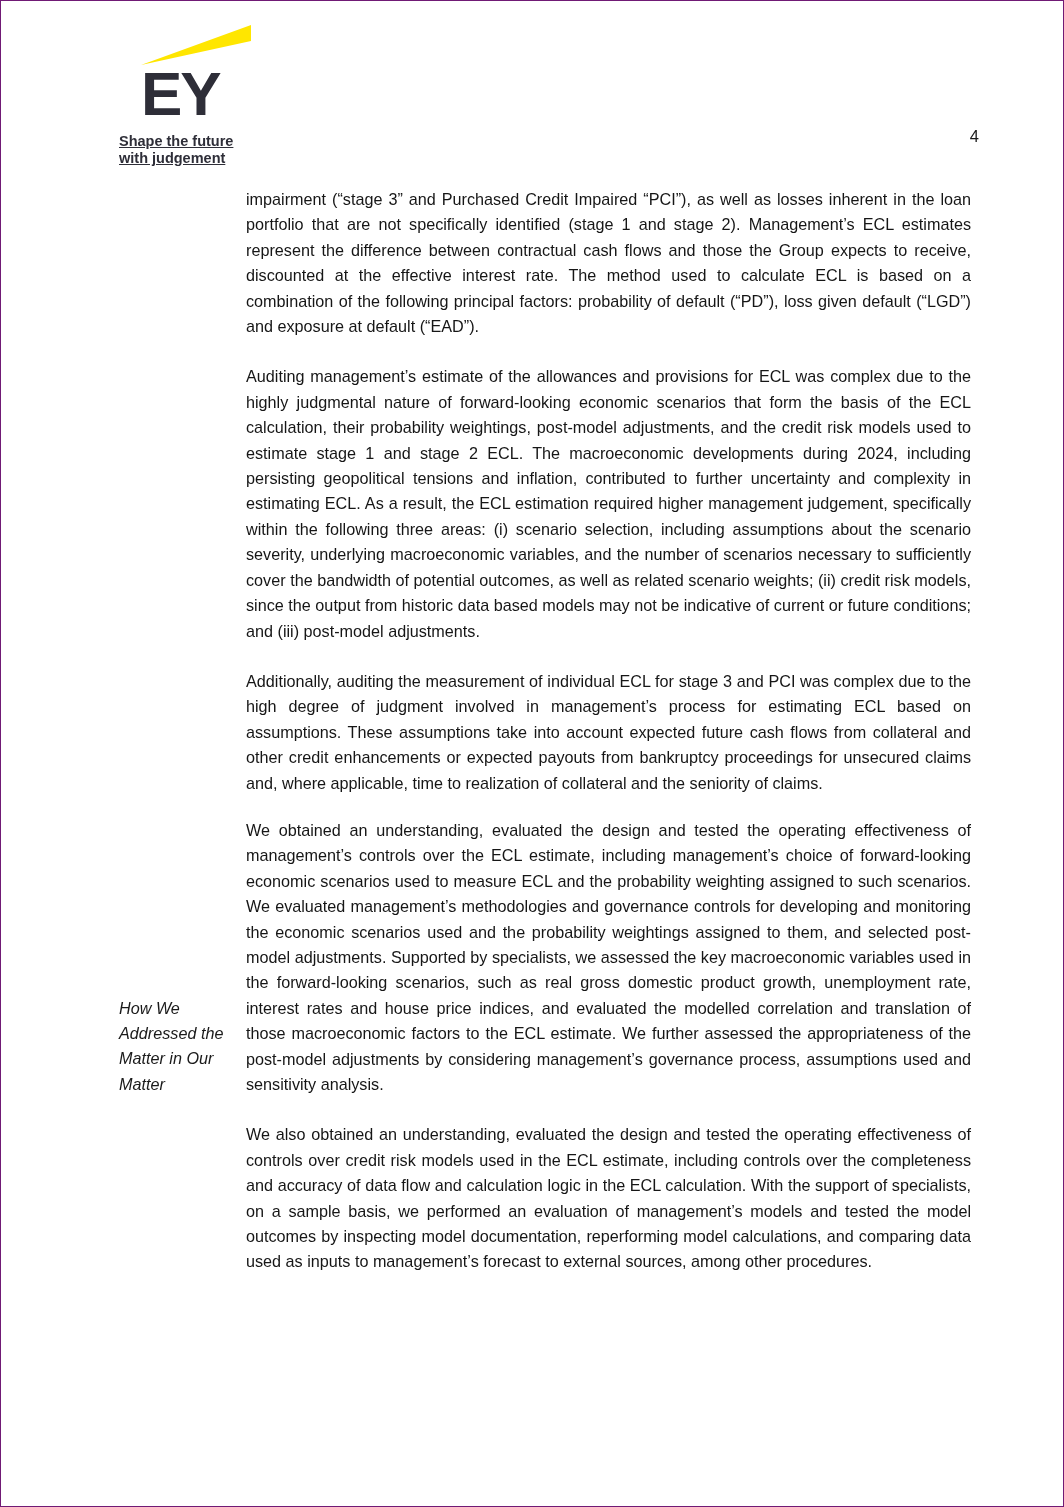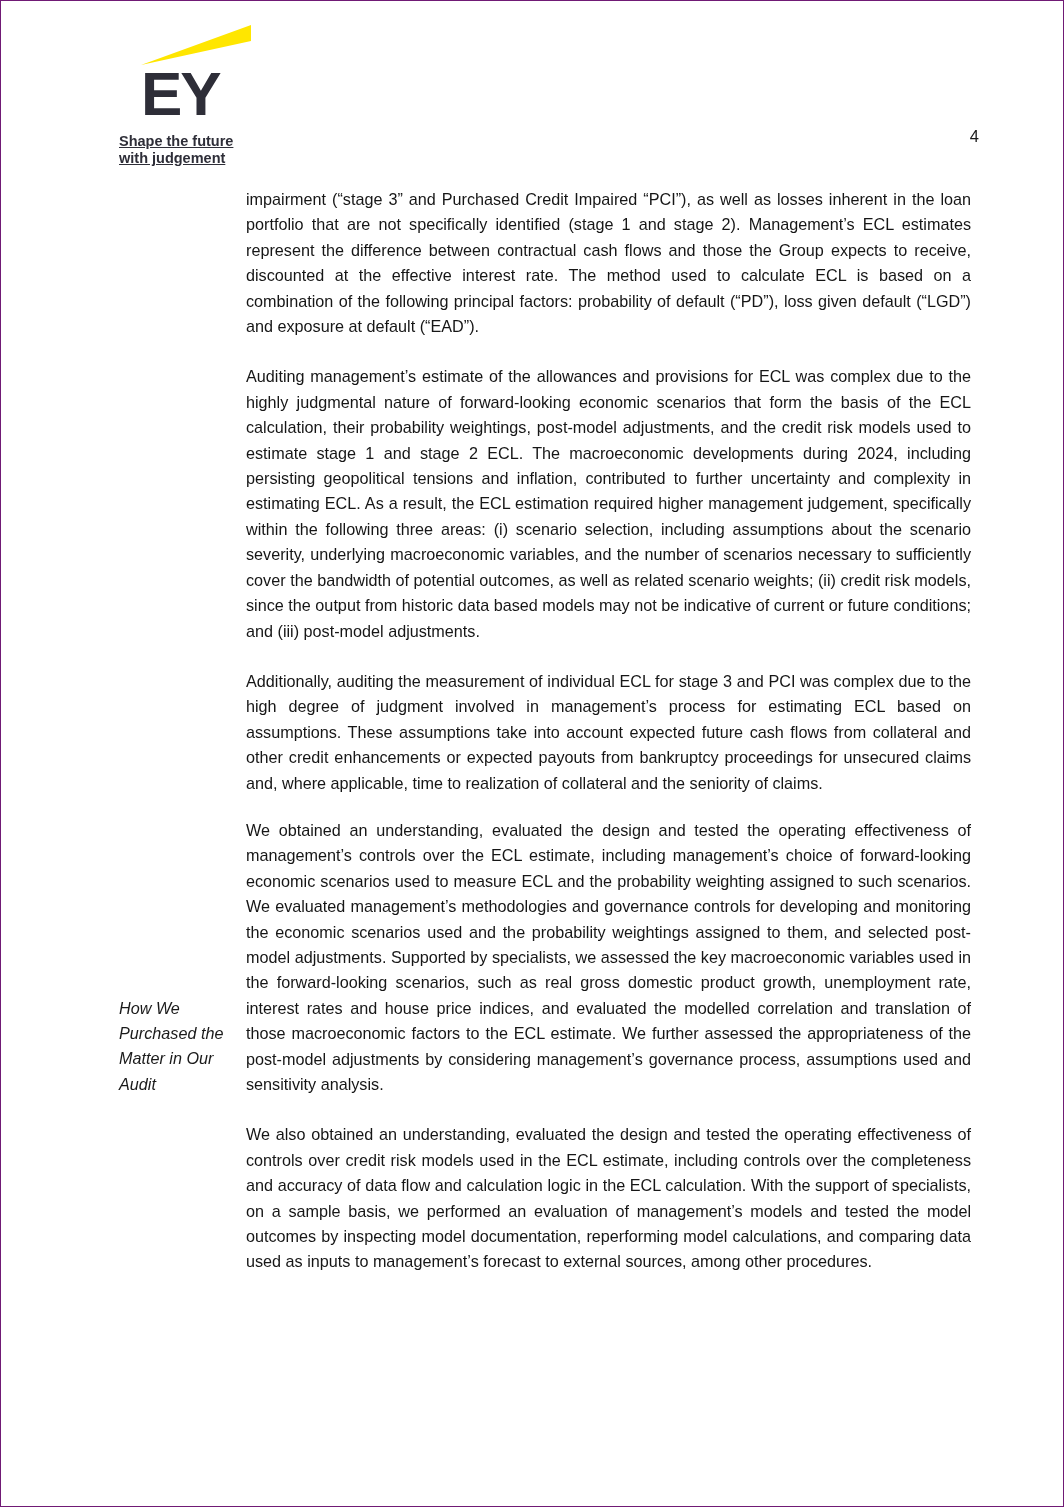--- a/index.html
+++ b/index.html
@@ -146,21 +146,21 @@
       <div class="text-col">
         <p class="para">impairment (“stage 3” and Purchased Credit Impaired “PCI”), as well as losses inherent in the loan portfolio that are not specifically identified (stage 1 and stage 2). Management’s ECL estimates represent the difference between contractual cash flows and those the Group expects to receive, discounted at the effective interest rate. The method used to calculate ECL is based on a combination of the following principal factors: probability of default (“PD”), loss given default (“LGD”) and exposure at default (“EAD”).</p>
         <p class="para">Auditing management’s estimate of the allowances and provisions for ECL was complex due to the highly judgmental nature of forward-looking economic scenarios that form the basis of the ECL calculation, their probability weightings, post-model adjustments, and the credit risk models used to estimate stage 1 and stage 2 ECL. The macroeconomic developments during 2024, including persisting geopolitical tensions and inflation, contributed to further uncertainty and complexity in estimating ECL. As a result, the ECL estimation required higher management judgement, specifically within the following three areas: (i) scenario selection, including assumptions about the scenario severity, underlying macroeconomic variables, and the number of scenarios necessary to sufficiently cover the bandwidth of potential outcomes, as well as related scenario weights; (ii) credit risk models, since the output from historic data based models may not be indicative of current or future conditions; and (iii) post-model adjustments.</p>
         <p class="para">Additionally, auditing the measurement of individual ECL for stage 3 and PCI was complex due to the high degree of judgment involved in management’s process for estimating ECL based on assumptions. These assumptions take into account expected future cash flows from collateral and other credit enhancements or expected payouts from bankruptcy proceedings for unsecured claims and, where applicable, time to realization of collateral and the seniority of claims.</p>
       </div>
     </div>
 
     <div class="section-gap"></div>
 
     <div class="row">
-      <div class="label-col">How We Purchased the Matter in Our Audit</div>
+      <div class="label-col">How We Addressed the Matter in Our Matter</div>
       <div class="text-col">
         <p class="para">We obtained an understanding, evaluated the design and tested the operating effectiveness of management’s controls over the ECL estimate, including management’s choice of forward-looking economic scenarios used to measure ECL and the probability weighting assigned to such scenarios. We evaluated management’s methodologies and governance controls for developing and monitoring the economic scenarios used and the probability weightings assigned to them, and selected post-model adjustments. Supported by specialists, we assessed the key macroeconomic variables used in the forward-looking scenarios, such as real gross domestic product growth, unemployment rate, interest rates and house price indices, and evaluated the modelled correlation and translation of those macroeconomic factors to the ECL estimate. We further assessed the appropriateness of the post-model adjustments by considering management’s governance process, assumptions used and sensitivity analysis.</p>
         <p class="para">We also obtained an understanding, evaluated the design and tested the operating effectiveness of controls over credit risk models used in the ECL estimate, including controls over the completeness and accuracy of data flow and calculation logic in the ECL calculation. With the support of specialists, on a sample basis, we performed an evaluation of management’s models and tested the model outcomes by inspecting model documentation, reperforming model calculations, and comparing data used as inputs to management’s forecast to external sources, among other procedures.</p>
       </div>
     </div>
 
   </div>
 </div>
 
 </body></html>

